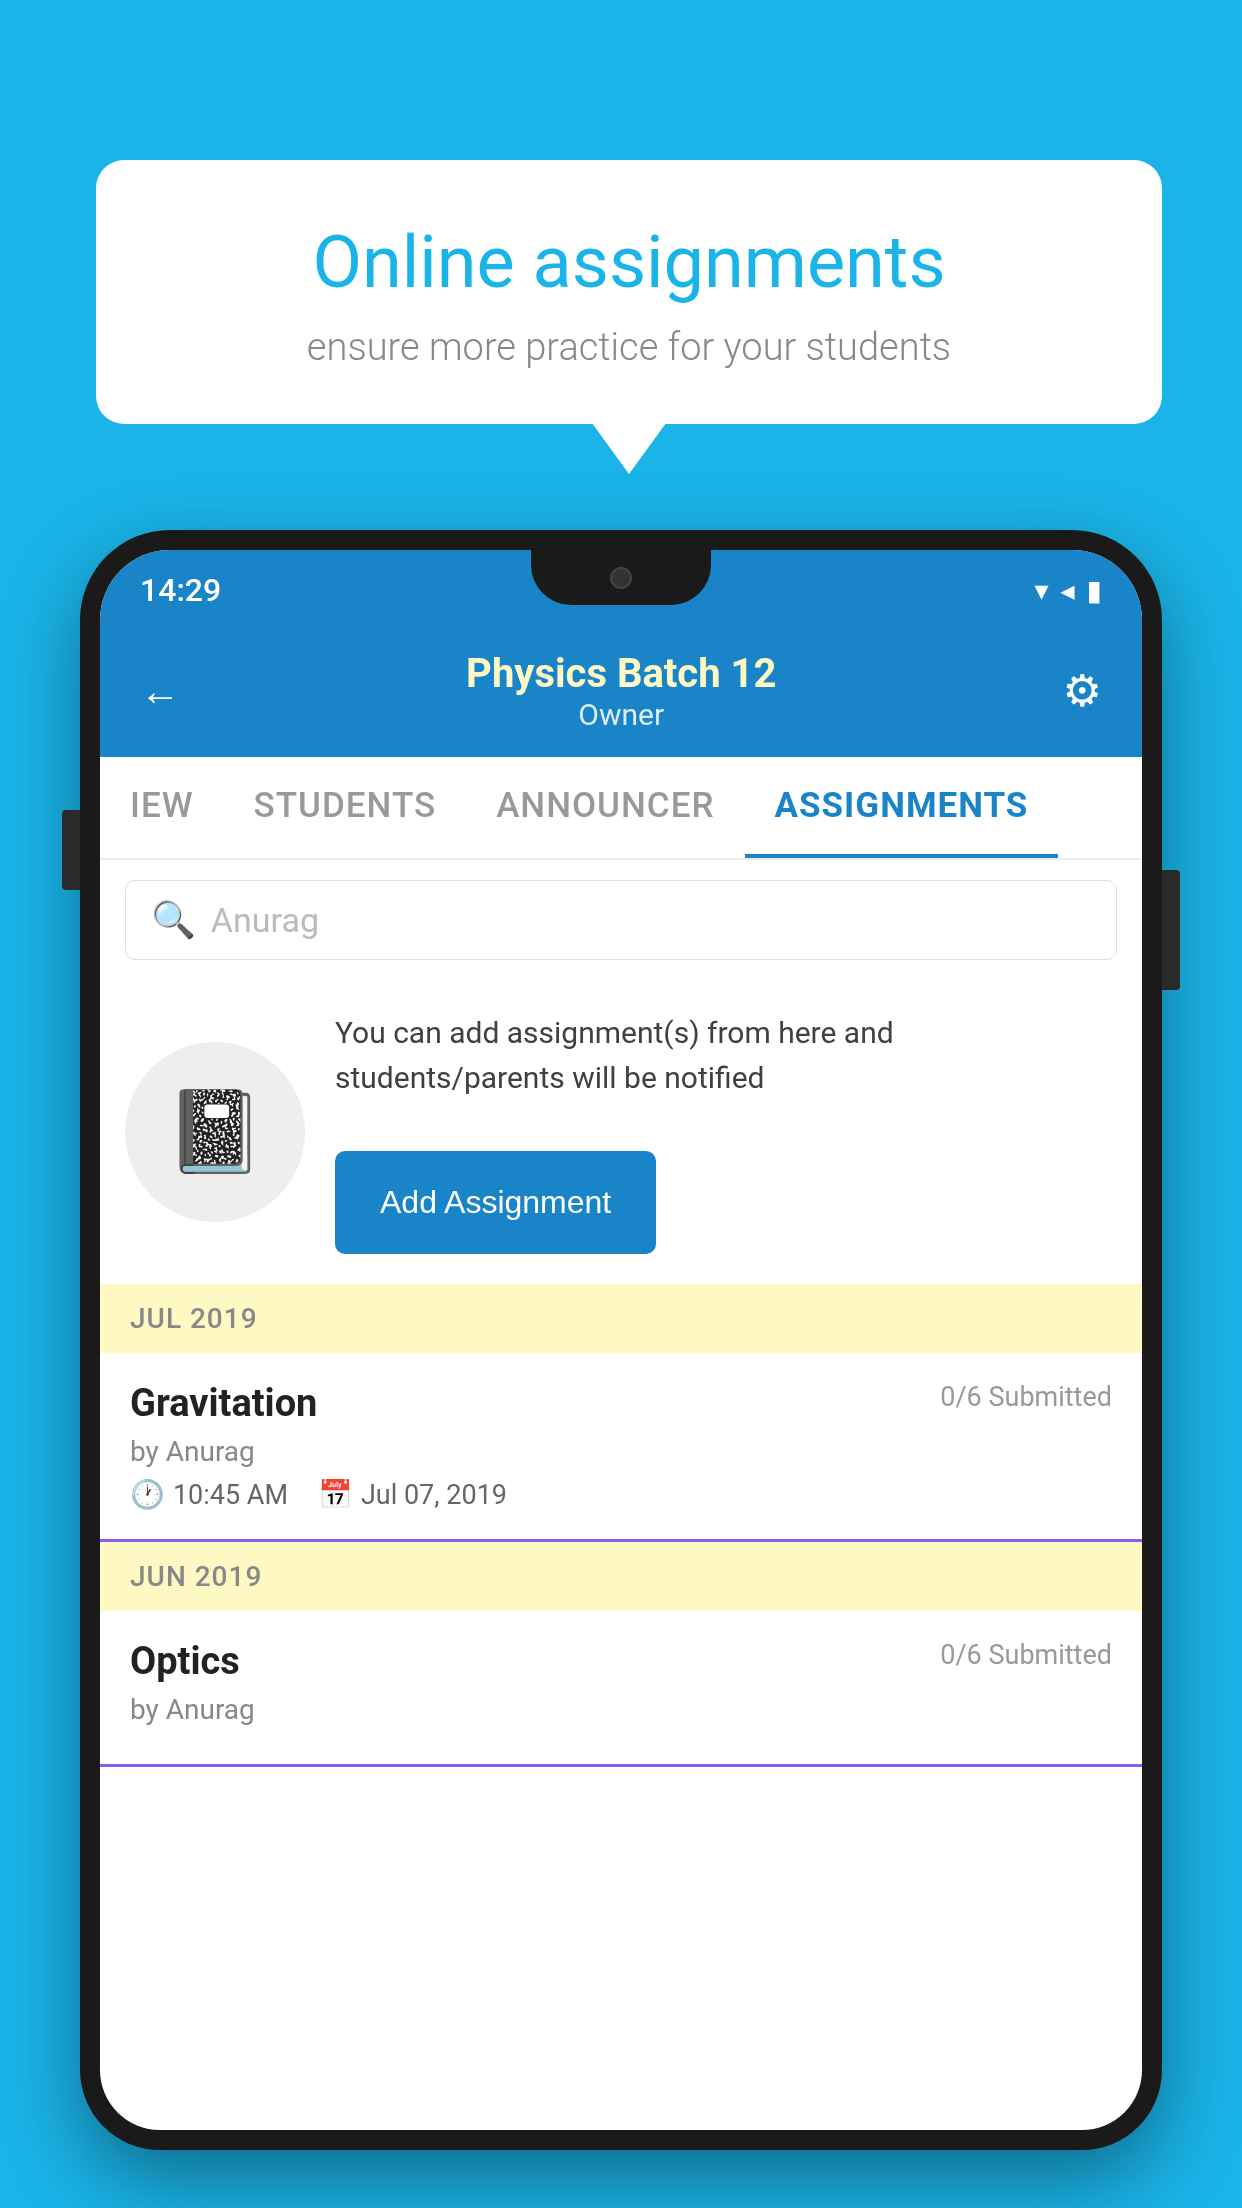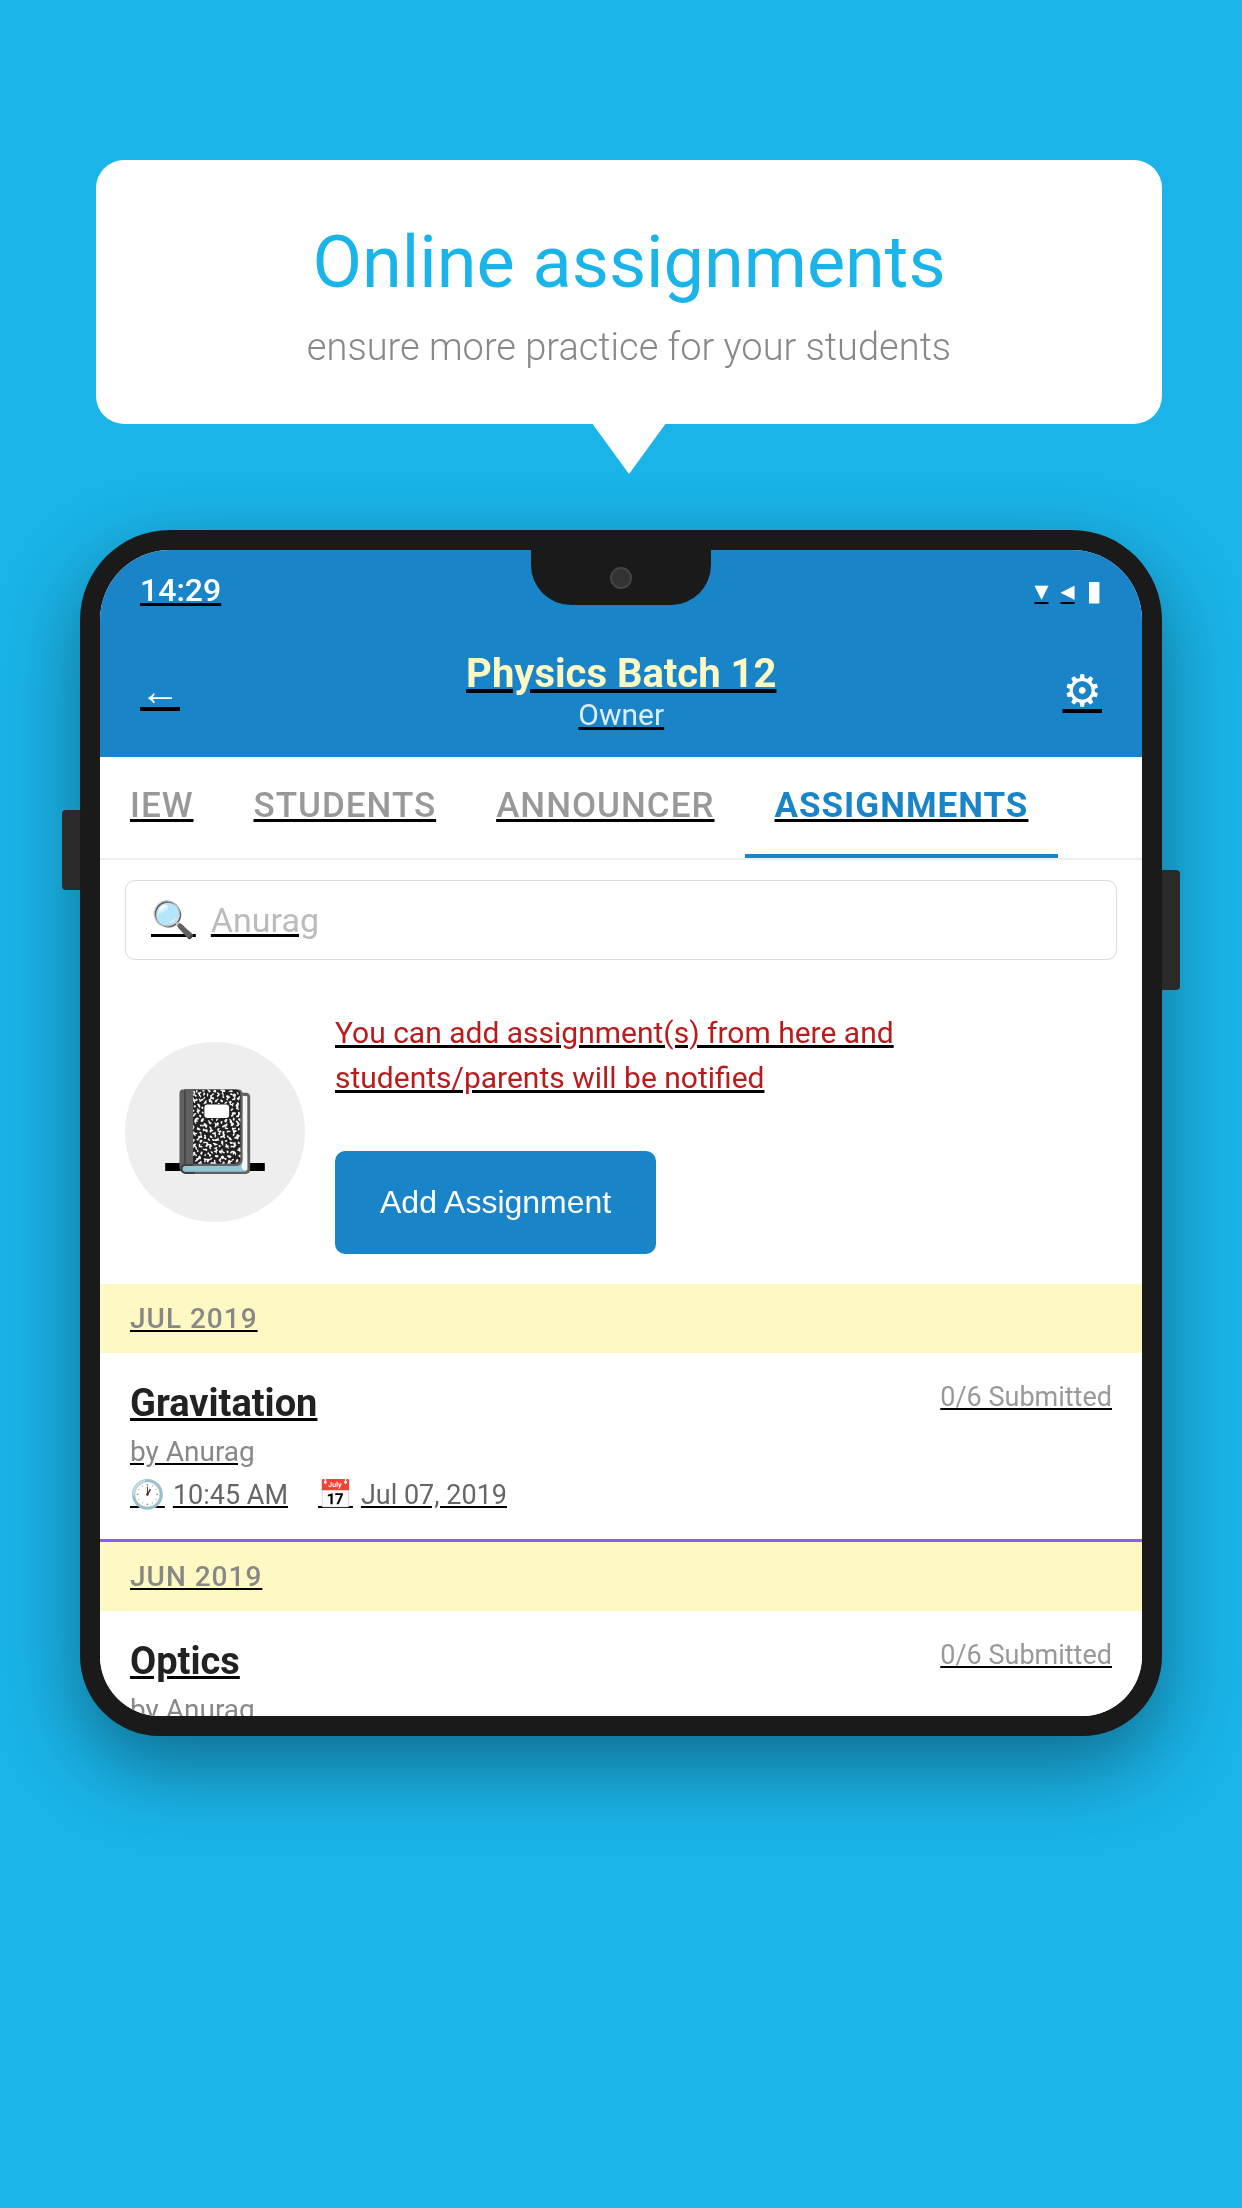--- a/index.html
+++ b/index.html
@@ -67,25 +67,24 @@
       top: 530px;
       left: 80px;
       right: 80px;
       bottom: 0;
     }
 
     .phone-frame {
       background: #1a1a1a;
       border-radius: 90px 90px 80px 80px;
       width: 100%;
-      height: 1206px;
+      height: 1620px;
       position: relative;
       padding: 20px;
       box-shadow: 0 30px 80px rgba(0,0,0,0.4);
-      text-decoration: underline;
     }
 
     
     .phone-frame::before {
       content: '';
       position: absolute;
       left: -18px;
       top: 280px;
       width: 18px;
       height: 80px;
@@ -272,21 +271,21 @@
     .notebook-icon {
       font-size: 80px;
     }
 
     .info-text {
       flex: 1;
     }
 
     .info-message {
       font-size: 30px;
-      color: #b91c1c;
+      color: #404040;
       line-height: 1.5;
       margin-bottom: 22px;
     }
 
     .add-assignment-btn {
       background: #1985c8;
       color: white;
       border: none;
       border-radius: 10px;
       padding: 33px 45px;

